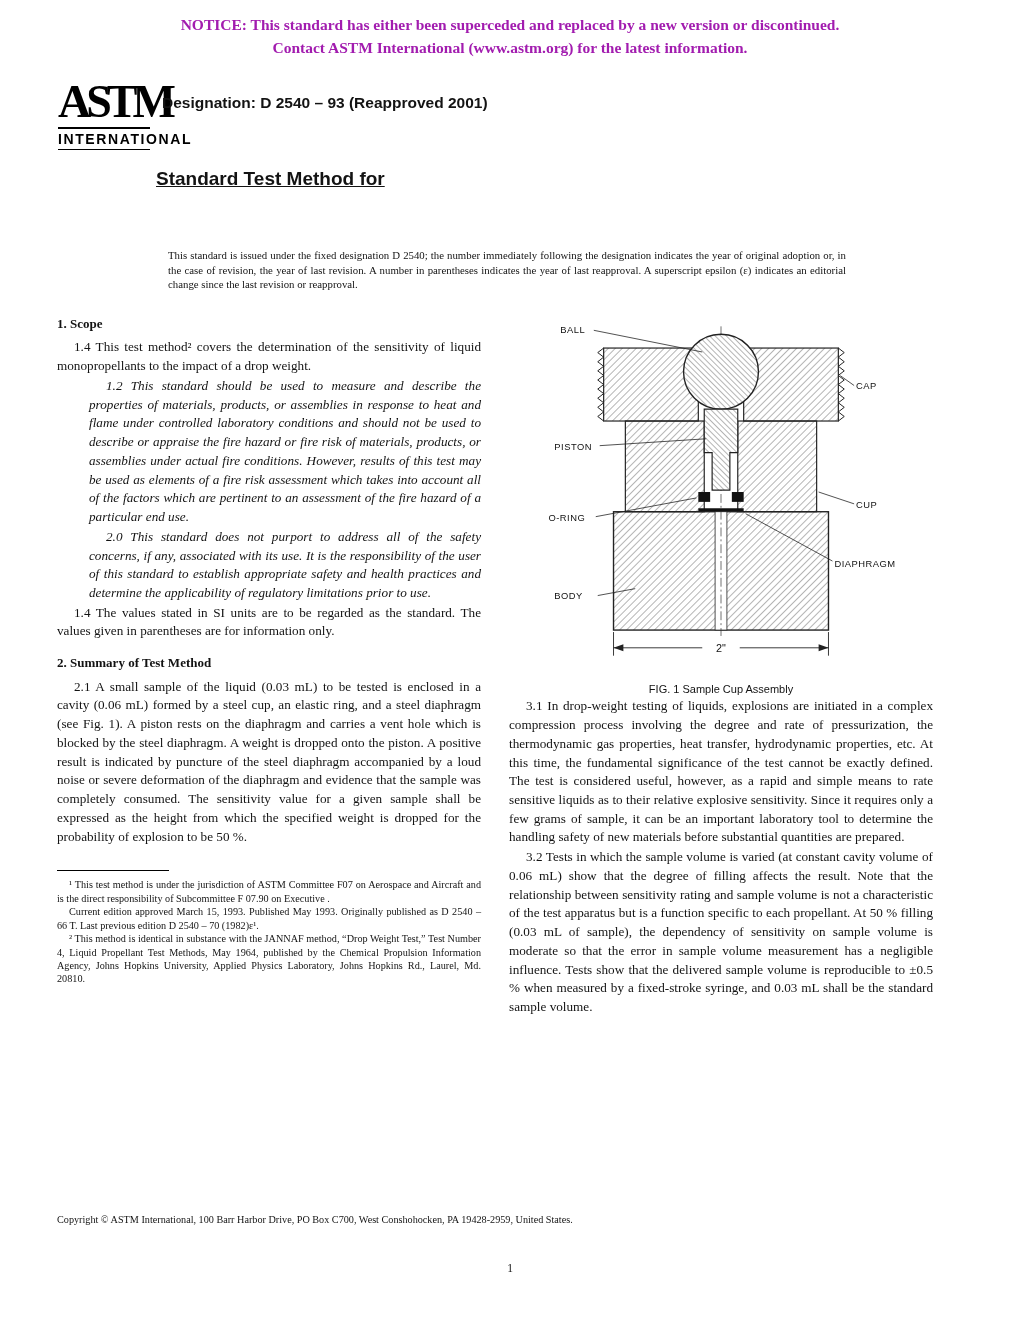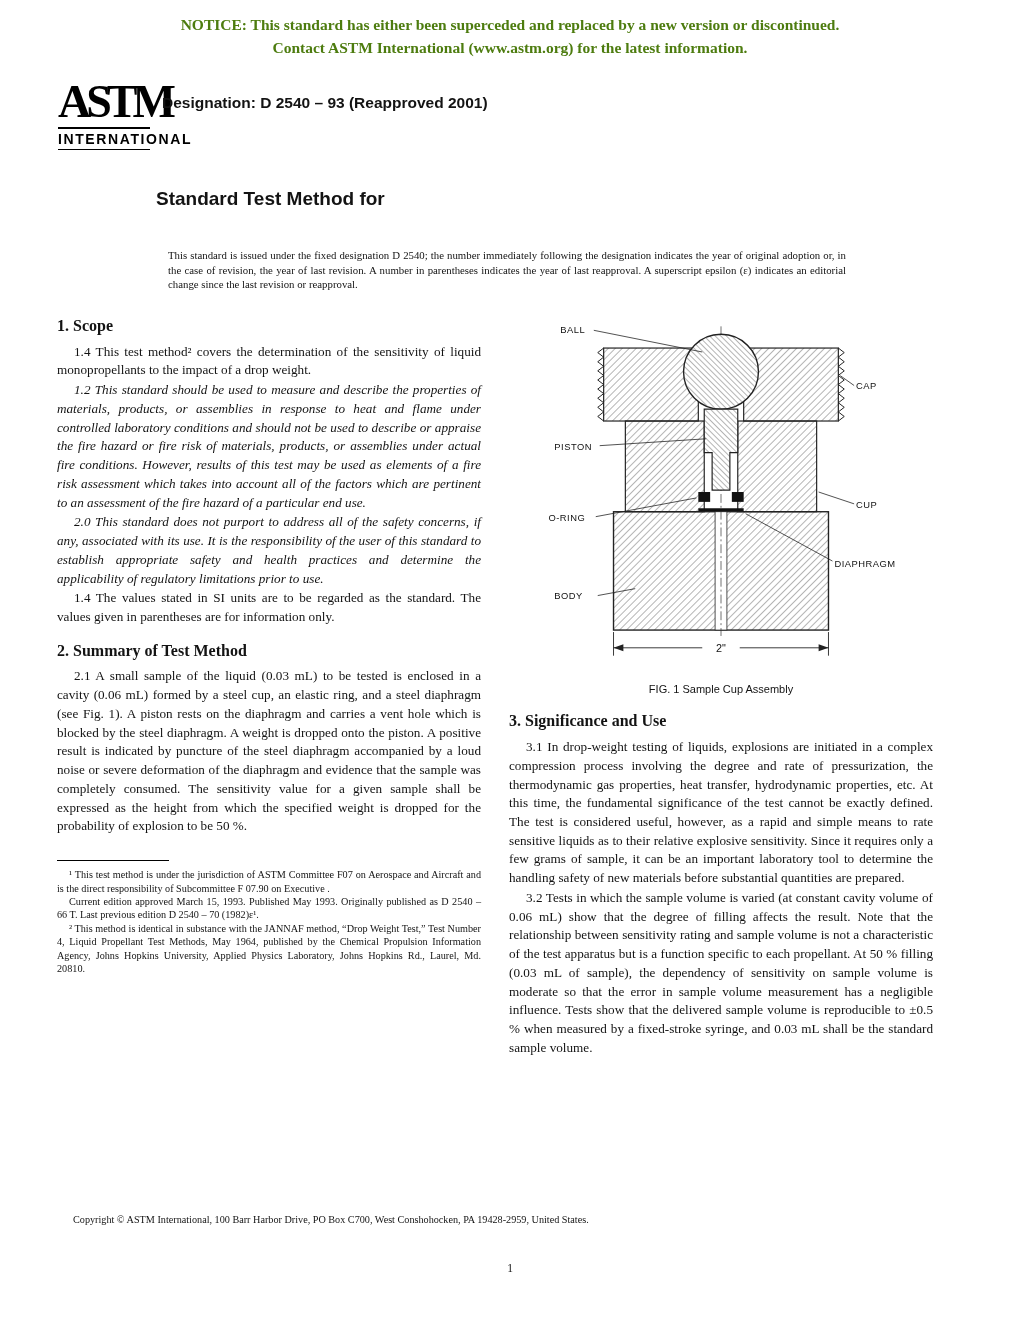--- a/index.html
+++ b/index.html
@@ -5,69 +5,69 @@
   html,body { margin:0; padding:0; background:#e8e8e8; }
   .page {
     position:relative; width:1020px; height:1320px; margin:0 auto;
     background:#ffffff; color:#131313; overflow:hidden;
     font-family:"Liberation Serif", serif;
   }
   
   .notice {
     position:absolute; top:13px; left:0; width:100%;
     text-align:center; font-weight:bold; font-size:15.5px; line-height:1.5;
-    color:#4d7c0f;
+    color:#a21caf;
   }
   
   .logo { position:absolute; left:58px; top:80px; width:92px; text-align:center; }
   .logo-astm {
     font-family:Liberation Serif, serif; font-weight:bold;
     font-size:46px; line-height:0.95; letter-spacing:-5px; color:#000;
   }
   .logo-intl {
     font-family:"Liberation Sans", sans-serif; font-weight:bold;
     font-size:14px; letter-spacing:1.6px; color:#000;
     border-top:2px solid #000; border-bottom:1px solid #000;
     margin-top:3px; padding:2px 0;
   }
   .designation {
     position:absolute; left:162px; top:94px;
     font-family:Liberation Sans, sans-serif; font-weight:bold; font-size:15.5px;
   }
   
-  .title-block { position:absolute; left:156px; top:188px; font-family:"Liberation Sans", sans-serif; font-weight:bold; }
+  .title-block { position:absolute; left:156px; top:168px; font-family:"Liberation Sans", sans-serif; font-weight:bold;text-decoration:underline; }
   .title-line1 { font-size:19px; }
   .title-line2 { font-size:21.5px; margin-top:3px; }
   
   .issuing {
     position:absolute; left:168px; top:248px; width:678px;
     font-size:10.8px; line-height:1.35; text-align:justify;
   }
   
   .col { position:absolute; top:312px; width:424px; font-size:13.2px; line-height:1.42; text-align:justify; }
   .col-left  { left:57px; }
   .col-right { left:509px; }
-  h3.sec { font-size:16px; font-weight:bold; margin:13px 0 5px 0; text-align:left; }
+  h3.sec { font-size:13px; font-weight:bold; margin:13px 0 5px 0; text-align:left; }
   .col > h3.sec:first-child { margin-top:3px; }
   p.para { margin:0 0 1px 0; text-indent:17px; }
-  p.ital { font-style:italic; }
+  p.ital { font-style:italic;margin-left:32px; }
   
   .footnotes { margin-top:24px; font-size:10.2px; line-height:1.32; }
   .fn-rule { width:112px; border:0; border-top:1px solid #000; margin:0 0 7px 0; }
   .footnotes p { margin:0; text-indent:12px; }
   
   .figure-wrap { text-align:center; }
   .fig-caption {
     font-family:"Liberation Sans", sans-serif; font-weight:normal;
     font-size:11px; text-align:center; margin-top:2px;
   }
   svg text { font-family:"Liberation Sans", sans-serif; font-size:9.5px; letter-spacing:0.5px; fill:#111; }
   svg .dimtxt { font-size:11px; letter-spacing:0; }
   
-  .copyright { position:absolute; left:57px; top:1214px; font-size:10.2px;margin-left:16px; }
+  .copyright { position:absolute; left:57px; top:1214px; font-size:10.2px; }
   .pagenum { position:absolute; left:0; top:1262px; width:100%; text-align:center; font-size:11.5px; }
 </style>
 </head>
 <body>
 
 <div class="page">
 
   <div class="notice">
     <div>NOTICE: This standard has either been superceded and replaced by a new version or discontinued.</div>
     <div>Contact ASTM International (www.astm.org) for the latest information.</div>
@@ -177,21 +177,20 @@
         <text x="352" y="76">CAP</text>
         <text x="46" y="137">PISTON</text>
         <text x="352" y="196">CUP</text>
         <text x="40" y="209">O-RING</text>
         <text x="330" y="256">DIAPHRAGM</text>
         <text x="46" y="289">BODY</text>
       </svg>
       <div class="fig-caption">FIG. 1 Sample Cup Assembly</div>
     </div>
 
-    <h3 class="sec">3.  Significance and Use</h3>
     <p class="para">3.1 In drop-weight testing of liquids, explosions are initiated in a complex compression process involving the degree and rate of pressurization, the thermodynamic gas properties, heat transfer, hydrodynamic properties, etc. At this time, the fundamental significance of the test cannot be exactly defined. The test is considered useful, however, as a rapid and simple means to rate sensitive liquids as to their relative explosive sensitivity. Since it requires only a few grams of sample, it can be an important laboratory tool to determine the handling safety of new materials before substantial quantities are prepared.</p>
     <p class="para">3.2 Tests in which the sample volume is varied (at constant cavity volume of 0.06 mL) show that the degree of filling affects the result. Note that the relationship between sensitivity rating and sample volume is not a characteristic of the test apparatus but is a function specific to each propellant. At 50 % filling (0.03 mL of sample), the dependency of sensitivity on sample volume is moderate so that the error in sample volume measurement has a negligible influence. Tests show that the delivered sample volume is reproducible to ±0.5 % when measured by a fixed-stroke syringe, and 0.03 mL shall be the standard sample volume.</p>
   </div>
 
   <div class="copyright">Copyright © ASTM International, 100 Barr Harbor Drive, PO Box C700, West Conshohocken, PA 19428-2959, United States.</div>
   <div class="pagenum">1</div>
 
 </div>
 
 </body></html>

